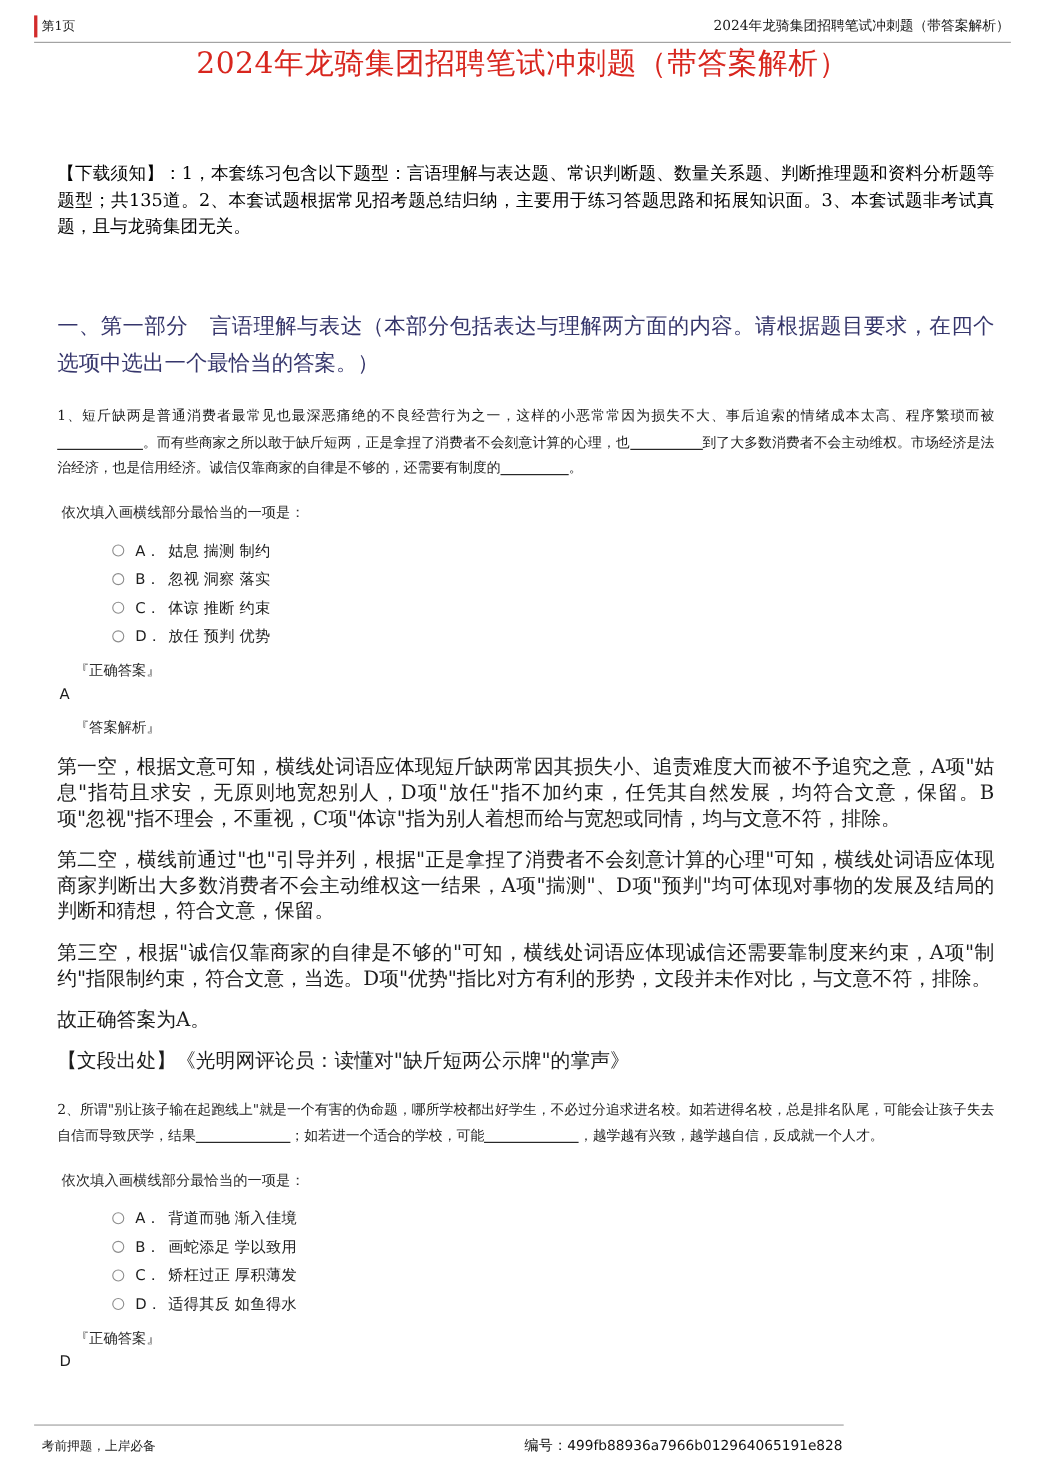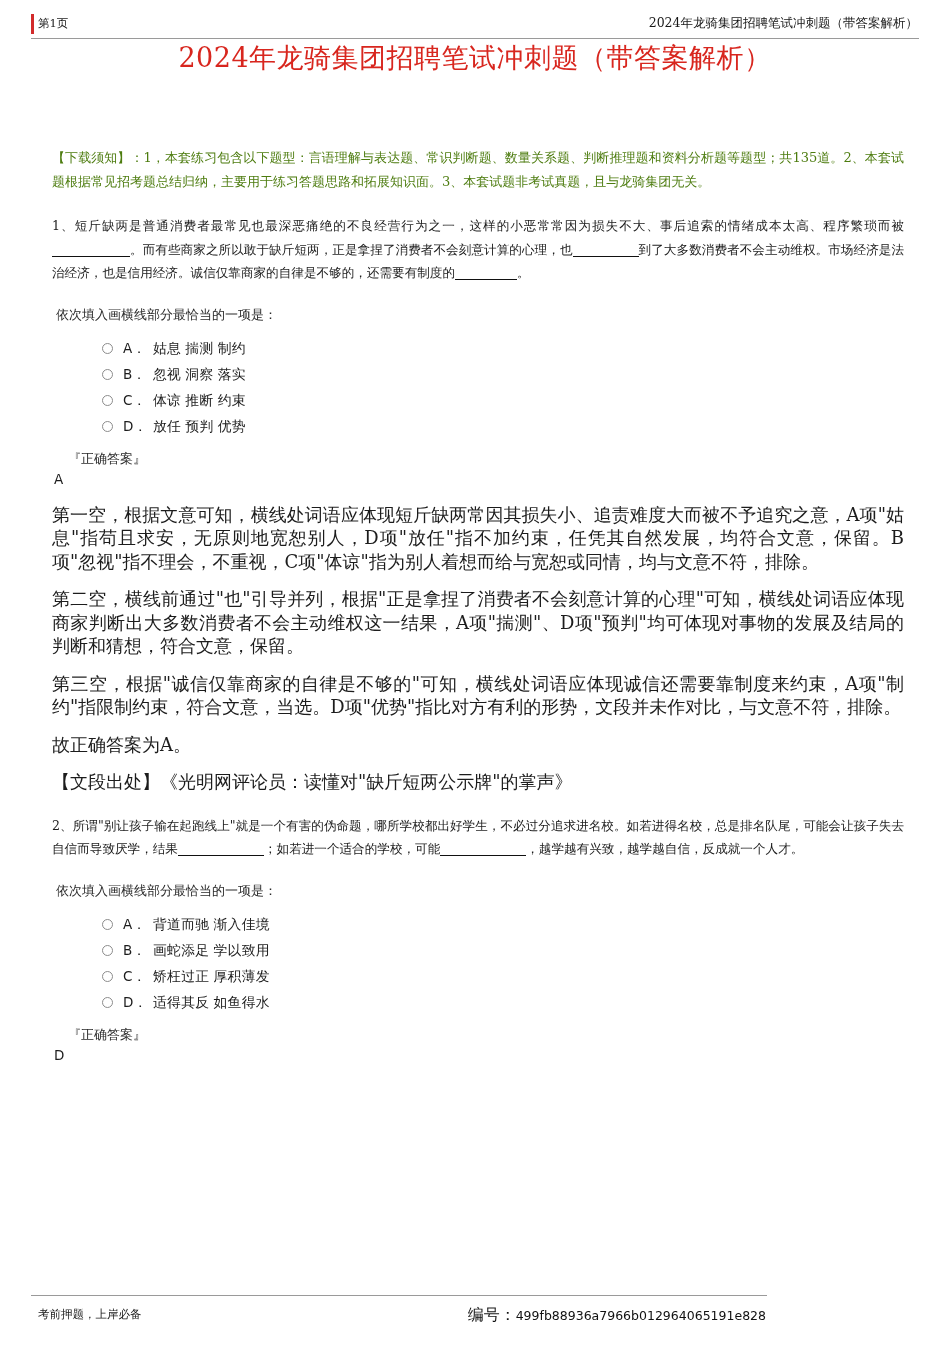--- a/index.html
+++ b/index.html
@@ -78,24 +78,24 @@
 
   
   #content {
     position: absolute;
     left: 52px;
     top: 146px;
     width: 852px;
   }
 
   .notice {
-    font-size: 13px;
+    font-size: 16px;
     line-height: 24px;
     text-align: justify;
-    color: #4d7c0f;
+    color: #000000;
     font-family: "DejaVu Serif", "Liberation Serif", serif;
   }
 
   .section-head {
     margin-top: 62px;
     font-size: 19.5px;
     line-height: 33px;
     color: #35356b;
     font-family: "DejaVu Serif", "Liberation Serif", serif;
     text-align: justify;
@@ -119,21 +119,21 @@
   .blank.w2 { width: 66px; }
   .blank.w3 { width: 62px; }
   .blank.w4 { width: 86px; }
 
   .prompt {
     margin-top: 19px;
     margin-left: 4px;
     font-size: 13px;
     line-height: 22px;
     color: #2a2a2a;
-    font-family: Liberation Serif, serif;
+    font-family: Liberation Mono, monospace;
   }
 
   .options {
     margin-top: 12px;
     margin-left: 50px;
   }
   .opt-row {
     display: flex;
     align-items: center;
     height: 22px;
@@ -216,39 +216,40 @@
     position: absolute;
     right: 32px;
     top: 10px;
     font-size: 12.5px;
     color: #111;
     font-family: "DejaVu Sans", "Liberation Sans", sans-serif;
     white-space: nowrap;
   }
   .ftr-right .code-label {
     font-family: "DejaVu Serif", "Liberation Serif", serif;
-    font-size: 16px;
+    font-size: 13px;
   }
 </style>
 </head>
 <body>
 
 <div id="page-header">
   <div class="red-tick"></div>
   <div class="hdr-left">第1页</div>
   <div class="hdr-right">2024年龙骑集团招聘笔试冲刺题（带答案解析）</div>
   <div class="hdr-rule"></div>
 </div>
 
 <div id="doc-title">2024年龙骑集团招聘笔试冲刺题（带答案解析）</div>
 
 <div id="content">
 
   <div class="notice">【下载须知】：1，本套练习包含以下题型：言语理解与表达题、常识判断题、数量关系题、判断推理题和资料分析题等题型；共135道。2、本套试题根据常见招考题总结归纳，主要用于练习答题思路和拓展知识面。3、本套试题非考试真题，且与龙骑集团无关。</div>
 
+  <div class="section-head">一、第一部分　言语理解与表达（本部分包括表达与理解两方面的内容。请根据题目要求，在四个选项中选出一个最恰当的答案。）</div>
 
   <div class="qblock">
     <div class="qtext"><span>1、</span><span>短斤缺两是普通消费者最常见也最深恶痛绝的不良经营行为之一，这样的小恶常常因为损失不大、事后追索的情绪成本太高、程序繁琐而被</span><span class="blank w1"></span><span>。而有些商家之所以敢于缺斤短两，正是拿捏了消费者不会刻意计算的心理，也</span><span class="blank w2"></span><span>到了大多数消费者不会主动维权。市场经济是法治经济，也是信用经济。诚信仅靠商家的自律是不够的，还需要有制度的</span><span class="blank w3"></span><span>。</span></div>
 
     <div class="prompt">依次填入画横线部分最恰当的一项是：</div>
 
     <div class="options">
       <div class="opt-row">
         <span class="radio"></span>
         <span class="opt-letter">A．</span>
@@ -266,20 +267,21 @@
       </div>
       <div class="opt-row">
         <span class="radio"></span>
         <span class="opt-letter">D．</span>
         <span class="opt-text">放任 预判 优势</span>
       </div>
     </div>
 
     <div class="tag-line">『正确答案』</div>
     <div class="ans-letter">A</div>
+    <div class="tag-line">『答案解析』</div>
 
     <div class="expl">第一空，根据文意可知，横线处词语应体现短斤缺两常因其损失小、追责难度大而被不予追究之意，A项"姑息"指苟且求安，无原则地宽恕别人，D项"放任"指不加约束，任凭其自然发展，均符合文意，保留。B项"忽视"指不理会，不重视，C项"体谅"指为别人着想而给与宽恕或同情，均与文意不符，排除。</div>
     <div class="expl">第二空，横线前通过"也"引导并列，根据"正是拿捏了消费者不会刻意计算的心理"可知，横线处词语应体现商家判断出大多数消费者不会主动维权这一结果，A项"揣测"、D项"预判"均可体现对事物的发展及结局的判断和猜想，符合文意，保留。</div>
     <div class="expl">第三空，根据"诚信仅靠商家的自律是不够的"可知，横线处词语应体现诚信还需要靠制度来约束，A项"制约"指限制约束，符合文意，当选。D项"优势"指比对方有利的形势，文段并未作对比，与文意不符，排除。</div>
     <div class="expl tight">故正确答案为A。</div>
     <div class="expl tight">【文段出处】《光明网评论员：读懂对"缺斤短两公示牌"的掌声》</div>
   </div>
 
   <div class="qblock">
     <div class="qtext"><span>2、</span><span>所谓"别让孩子输在起跑线上"就是一个有害的伪命题，哪所学校都出好学生，不必过分追求进名校。如若进得名校，总是排名队尾，可能会让孩子失去自信而导致厌学，结果</span><span class="blank w4"></span><span>；如若进一个适合的学校，可能</span><span class="blank w4"></span><span>，越学越有兴致，越学越自信，反成就一个人才。</span></div>

